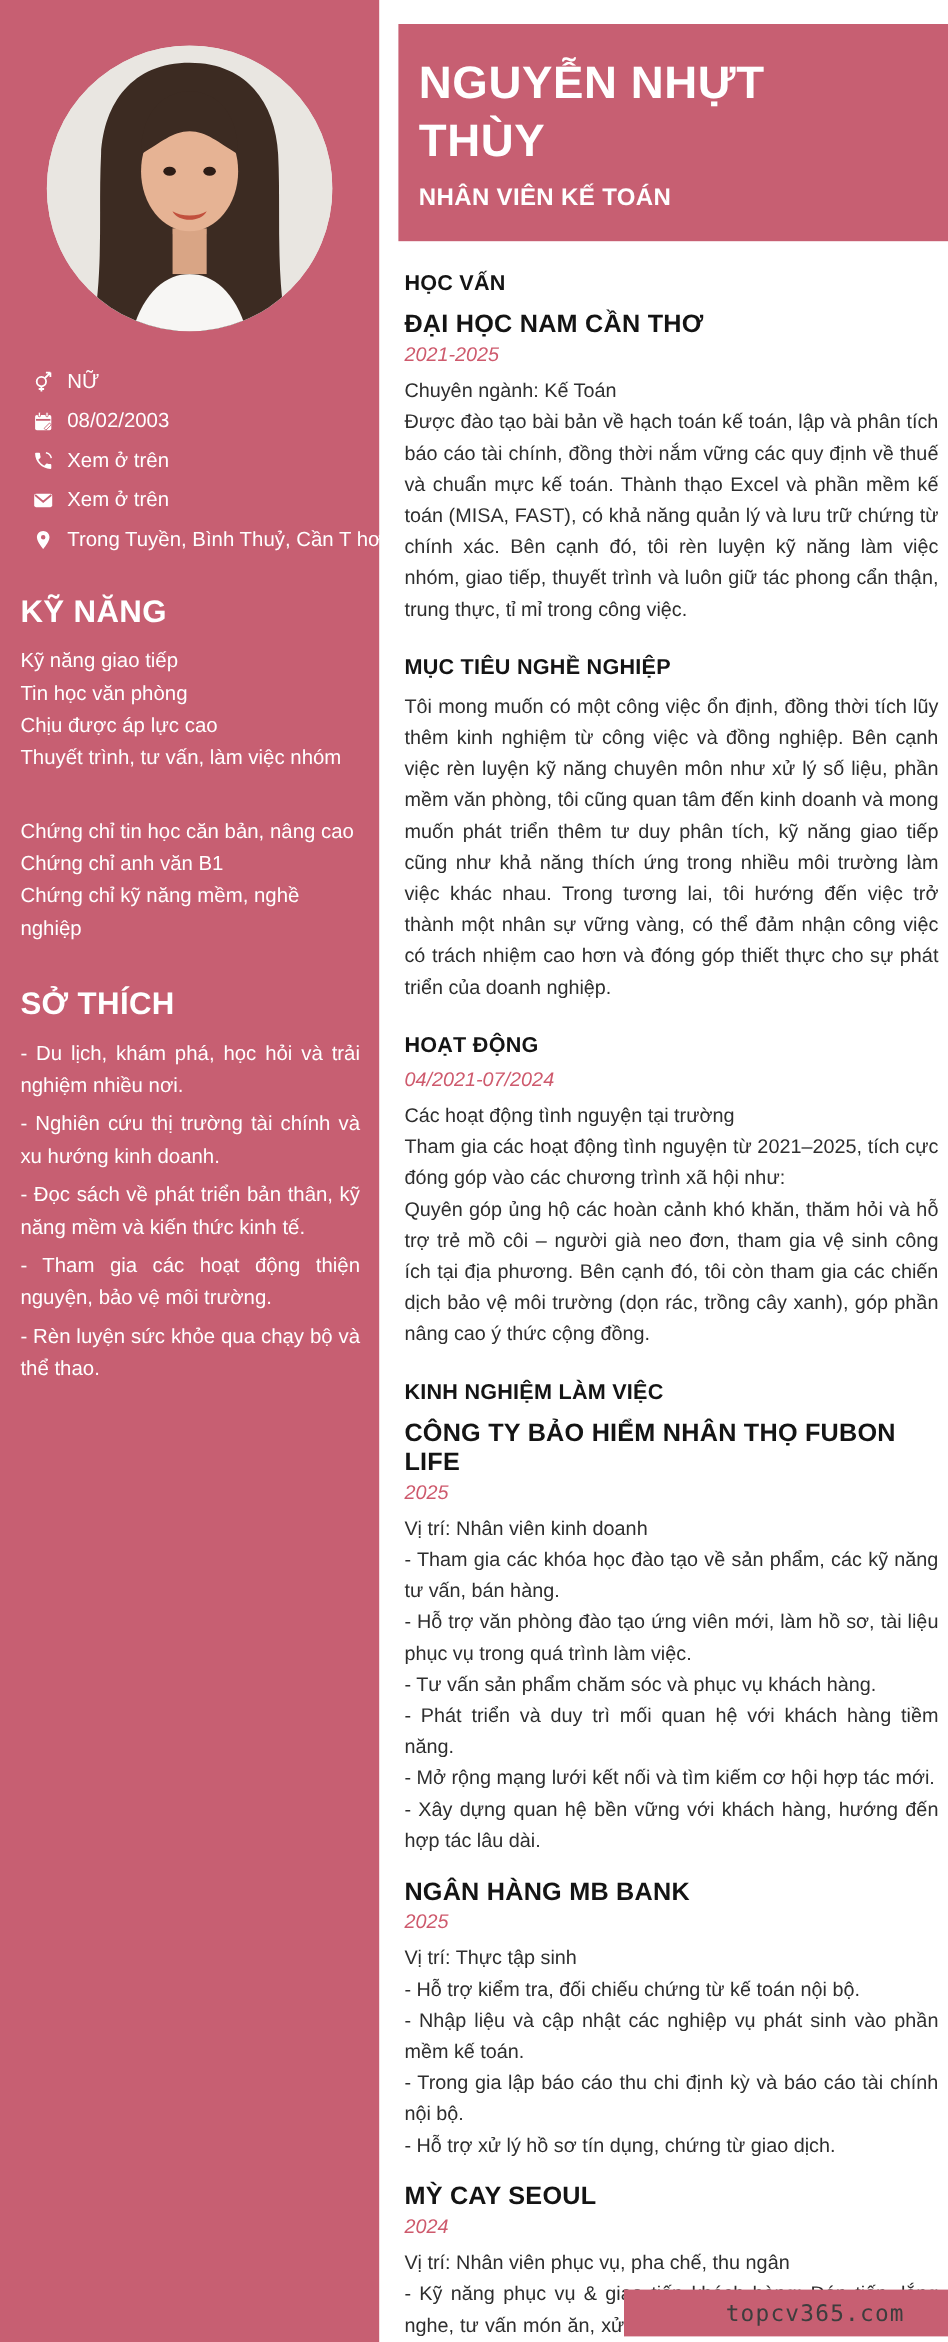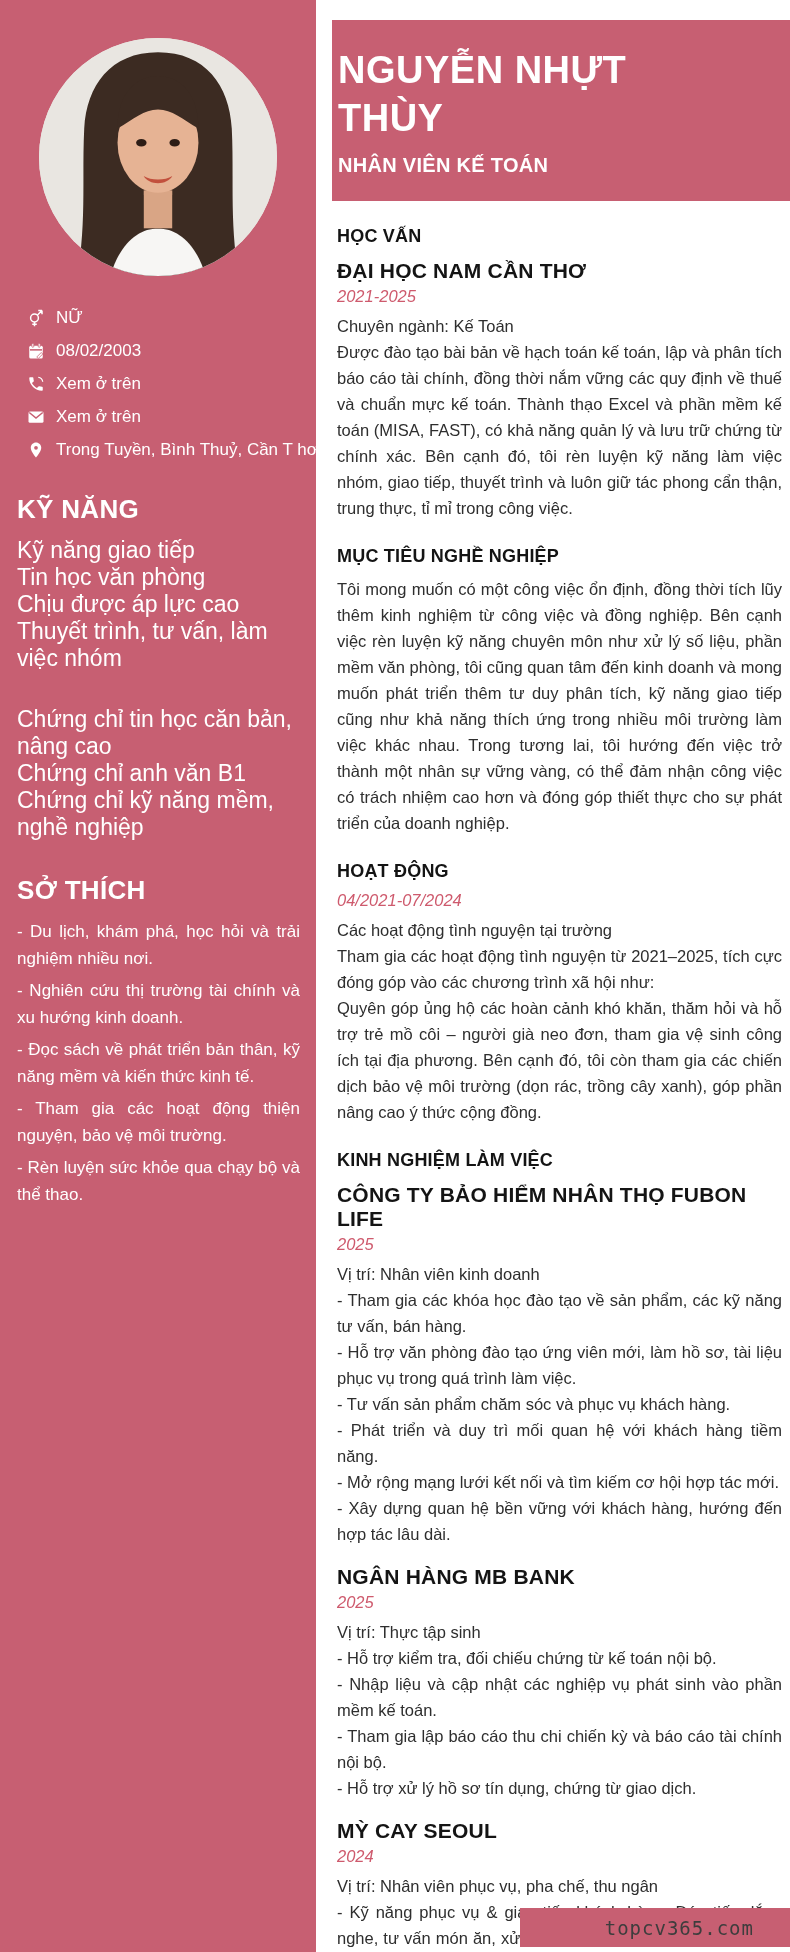--- a/index.html
+++ b/index.html
@@ -12,26 +12,26 @@
   .avatar { width:238px; height:238px; border-radius:50%; margin:38px auto 0; overflow:hidden; background:#e9e6e1; }
   .avatar svg { display:block; width:100%; height:100%; }
 
   .contact { margin:32px 14px 0 26px; }
   .contact-item { display:flex; align-items:center; margin-bottom:13px; font-size:17px; white-space:nowrap; }
   .contact-item .cicon { width:20px; height:20px; flex:0 0 20px; margin-right:10px; display:flex; align-items:center; justify-content:center; }
   .contact-item .cicon svg { width:18px; height:18px; display:block; }
 
   .side-section { margin:34px 16px 0 17px; }
   .side-heading { font-size:26px; font-weight:bold; letter-spacing:.3px; margin-bottom:12px; }
-  .side-list div { font-size:23px; line-height:27px; }
+  .side-list div { font-size:17px; line-height:27px; }
   .hobby-list div { font-size:17px; line-height:27px; text-align:justify; margin-bottom:5px; }
 
   
   .main { position:absolute; left:332px; top:0; width:458px; }
-  .header-block { background:#c75f72; color:#ffffff; margin-top:20px; padding:26px 20px 24px 6px; }
+  .header-block { background:#c75f72; color:#ffffff; margin-top:20px; padding:26px 20px 24px 17px; }
   .name { font-size:38px; line-height:48px; font-weight:bold; max-width:345px; letter-spacing:.5px; }
   .job-title { font-size:20px; font-weight:bold; margin-top:12px; letter-spacing:.3px; }
 
   .content { padding:0 8px 0 5px; color:#2e2e2e; }
   .content h2 { font-size:18px; color:#141414; font-weight:bold; margin:25px 0 9px; letter-spacing:.2px; }
   .content h3 { font-size:21px; color:#141414; font-weight:bold; margin:12px 0 4px; letter-spacing:.2px; }
   .date { font-size:16.5px; font-style:italic; color:#ce5a6d; margin:1px 0 7px; }
   .content p, .bullets div { font-size:16.5px; line-height:26px; text-align:justify; }
   .content p.plain { text-align:left; }
   .job { margin-bottom:18px; }
@@ -192,21 +192,21 @@
             </div>
         </div>
 
         <div class="job">
           <h3>NGÂN HÀNG MB BANK</h3>
           <div class="date">2025</div>
           <p class="plain">Vị trí: Thực tập sinh</p>
           <div class="bullets">
               <div>- Hỗ trợ kiểm tra, đối chiếu chứng từ kế toán nội bộ.</div>
               <div>- Nhập liệu và cập nhật các nghiệp vụ phát sinh vào phần mềm kế toán.</div>
-              <div>- Tham gia lập báo cáo thu chi chiến kỳ và báo cáo tài chính nội bộ.</div>
+              <div>- Trong gia lập báo cáo thu chi định kỳ và báo cáo tài chính nội bộ.</div>
               <div>- Hỗ trợ xử lý hồ sơ tín dụng, chứng từ giao dịch.</div>
             </div>
         </div>
 
         <div class="job">
           <h3>MỲ CAY SEOUL</h3>
           <div class="date">2024</div>
           <p class="plain">Vị trí: Nhân viên phục vụ, pha chế, thu ngân</p>
           <div class="bullets">
               <div>- Kỹ năng phục vụ &amp; giao tiếp khách hàng: Đón tiếp, lắng nghe, tư vấn món ăn, xử lý tình huống phát sinh, giữ thái độ chuyên nghiệp.</div>

